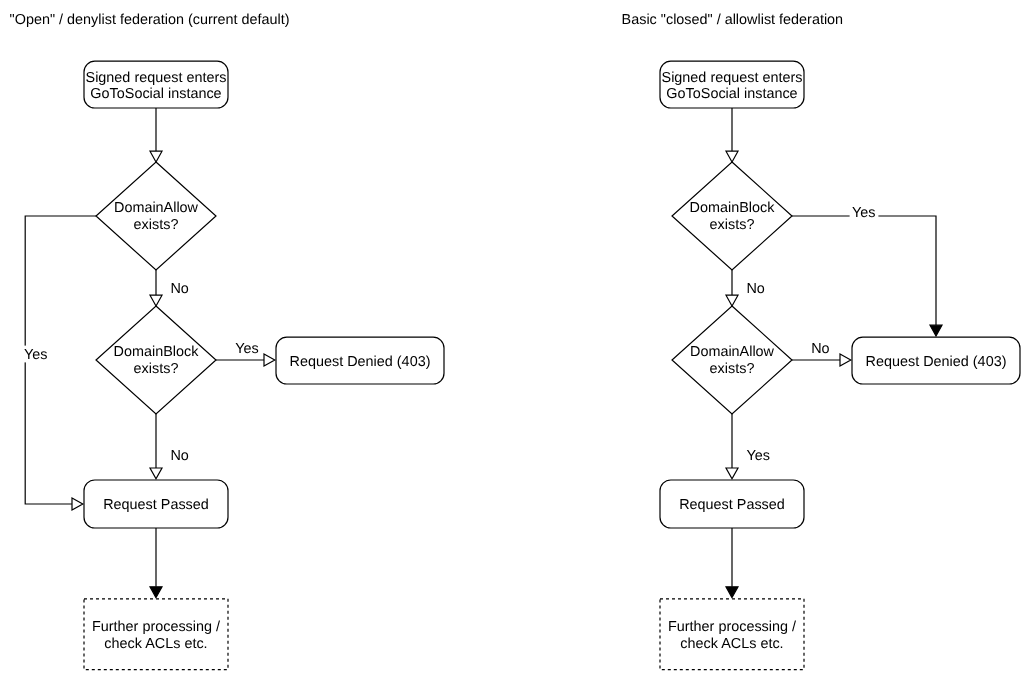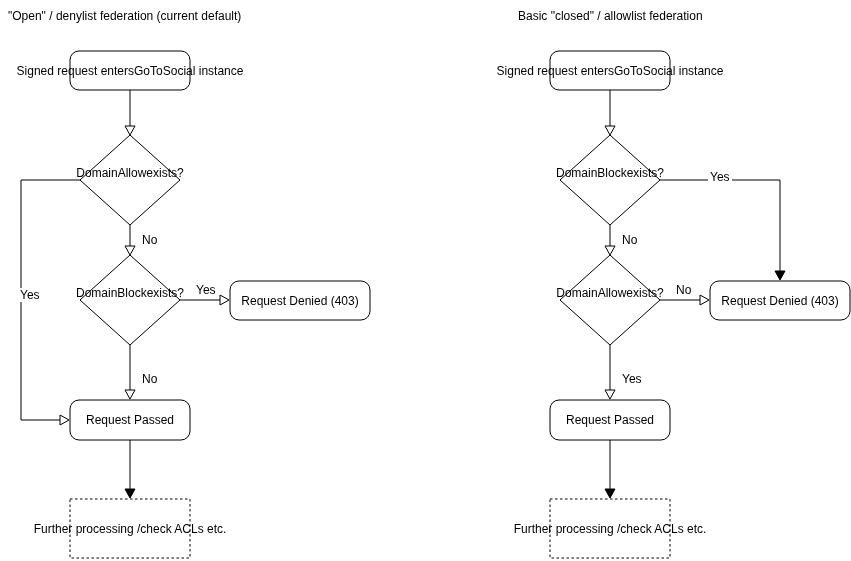--- a/index.html
+++ b/index.html
@@ -21,21 +21,21 @@
     position: absolute;
     font-size: 12px;
     line-height: 14px;
     color: #000000;
     white-space: nowrap;
   }
   .on-line { background: #ffffff; padding: 0 2px; }
   .node-text {
     position: absolute;
     display: flex;
-    flex-direction: row;
+    flex-direction: column;
     align-items: center;
     justify-content: center;
     text-align: center;
     font-size: 12px;
     line-height: 14px;
     color: #000000;
   }
   .node-text span { display: block; white-space: nowrap; }
 </style>
 </head>

